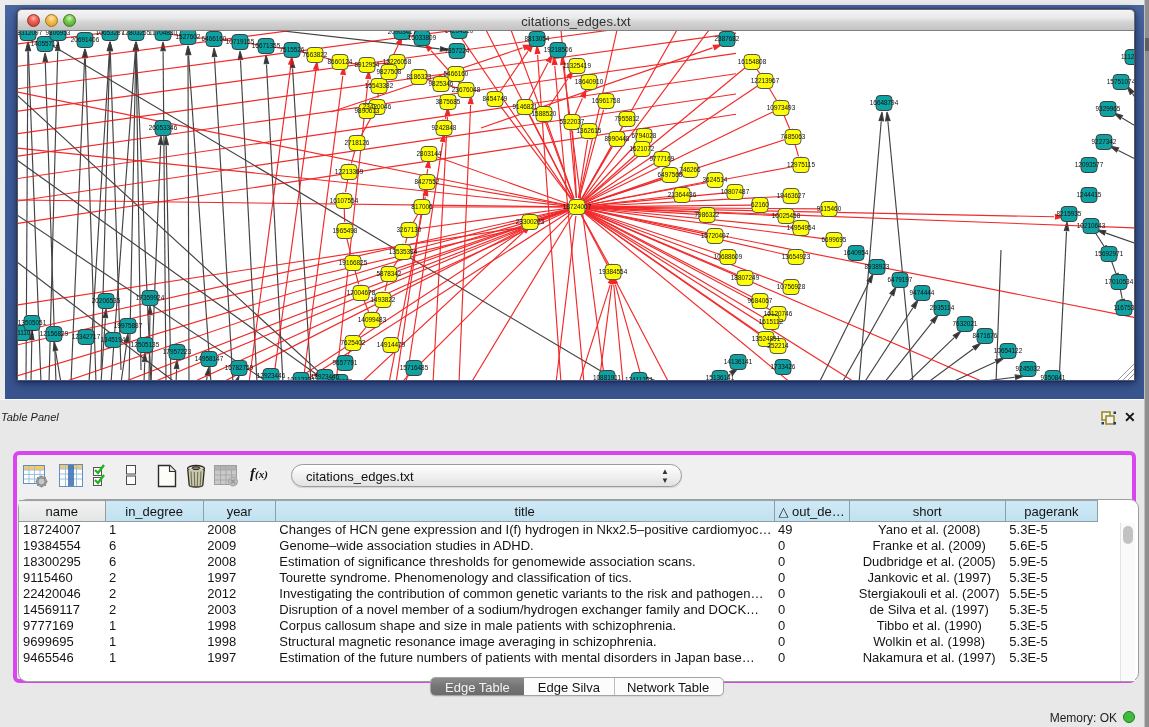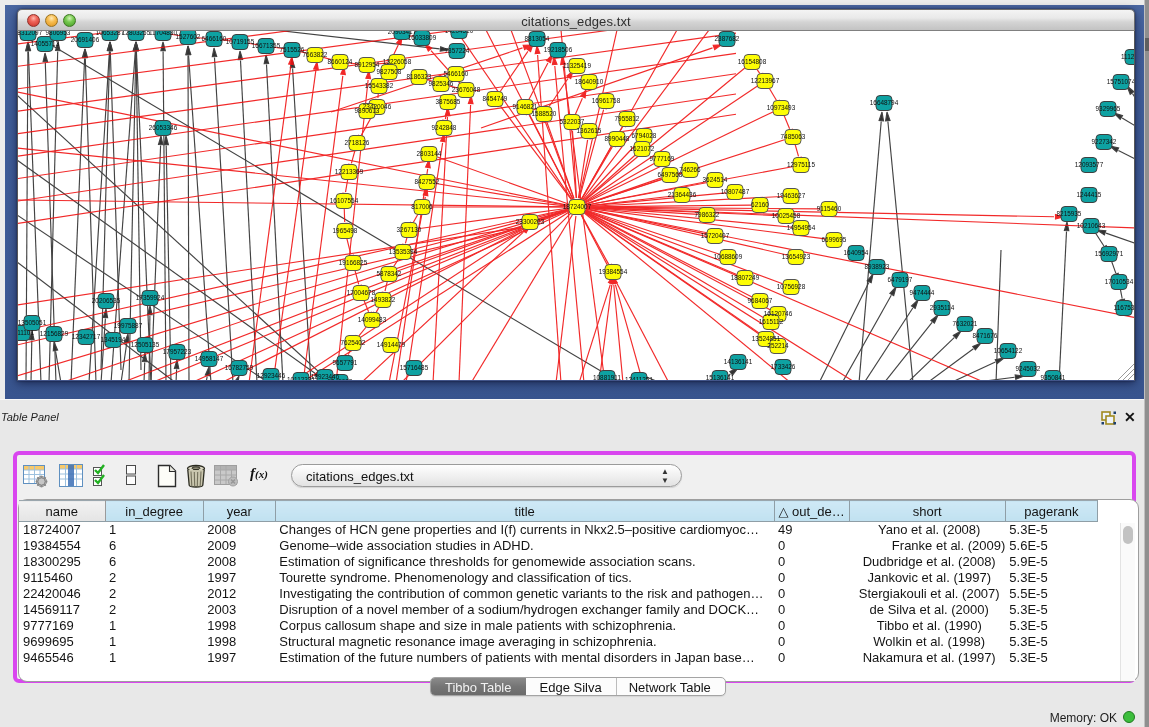--- a/index.html
+++ b/index.html
@@ -834,41 +834,41 @@
               <th>year</th>
               <th>title</th>
               <th>△ out_de…</th>
               <th>short</th>
               <th>pagerank</th>
             </tr>
             <tr>
               <td>18724007</td>
               <td>1</td>
               <td>2008</td>
-              <td>Changes of HCN gene properties and I(f) currents in Nkx2.5–positive cardiomyoc…</td>
+              <td>Changes of HCN gene expression and I(f) hydrogen in Nkx2.5–positive cardiomyoc…</td>
               <td>49</td>
               <td style="text-align:center">Yano et al. (2008)</td>
               <td>5.3E-5</td>
             </tr>
             <tr>
               <td>19384554</td>
               <td>6</td>
               <td>2009</td>
               <td>Genome–wide association studies in ADHD.</td>
               <td>0</td>
-              <td style="text-align:right">Franke et al. (2009)</td>
+              <td style="text-align:center">Franke et al. (2009)</td>
               <td>5.6E-5</td>
             </tr>
             <tr>
               <td>18300295</td>
               <td>6</td>
               <td>2008</td>
               <td>Estimation of significance thresholds for genomewide association scans.</td>
               <td>0</td>
-              <td style="text-align:center">Dudbridge et al. (2008)</td>
+              <td style="text-align:center">Dudbridge et al. (2005)</td>
               <td>5.9E-5</td>
             </tr>
             <tr>
               <td>9115460</td>
               <td>2</td>
               <td>1997</td>
               <td>Tourette syndrome. Phenomenology and classification of tics.</td>
               <td>0</td>
               <td style="text-align:center">Jankovic et al. (1997)</td>
               <td>5.3E-5</td>
@@ -881,21 +881,21 @@
               <td>0</td>
               <td style="text-align:center">Stergiakouli et al. (2007)</td>
               <td>5.5E-5</td>
             </tr>
             <tr>
               <td>14569117</td>
               <td>2</td>
               <td>2003</td>
               <td>Disruption of a novel member of a sodium/hydrogen exchanger family and DOCK…</td>
               <td>0</td>
-              <td style="text-align:center">de Silva et al. (2000)</td>
+              <td style="text-align:center">de Silva et al. (1997)</td>
               <td>5.3E-5</td>
             </tr>
             <tr>
               <td>9777169</td>
               <td>1</td>
               <td>1998</td>
               <td>Corpus callosum shape and size in male patients with schizophrenia.</td>
               <td>0</td>
               <td style="text-align:center">Tibbo et al. (1990)</td>
               <td>5.3E-5</td>
@@ -920,19 +920,19 @@
             </tr>
           </tbody>
         </table>
         <div class="vscroll">
           <div class="vthumb"></div>
         </div>
       </div>
     </div>
 
     <div class="tabs">
-      <div class="tab sel">Tibbo Table</div>
+      <div class="tab sel">Edge Table</div>
       <div class="tab">Edge Silva</div>
       <div class="tab sep">Network Table</div>
     </div>
     <div class="memory">Memory: OK</div>
     <div class="memdot"></div>
   </div>
 
 </body></html>

